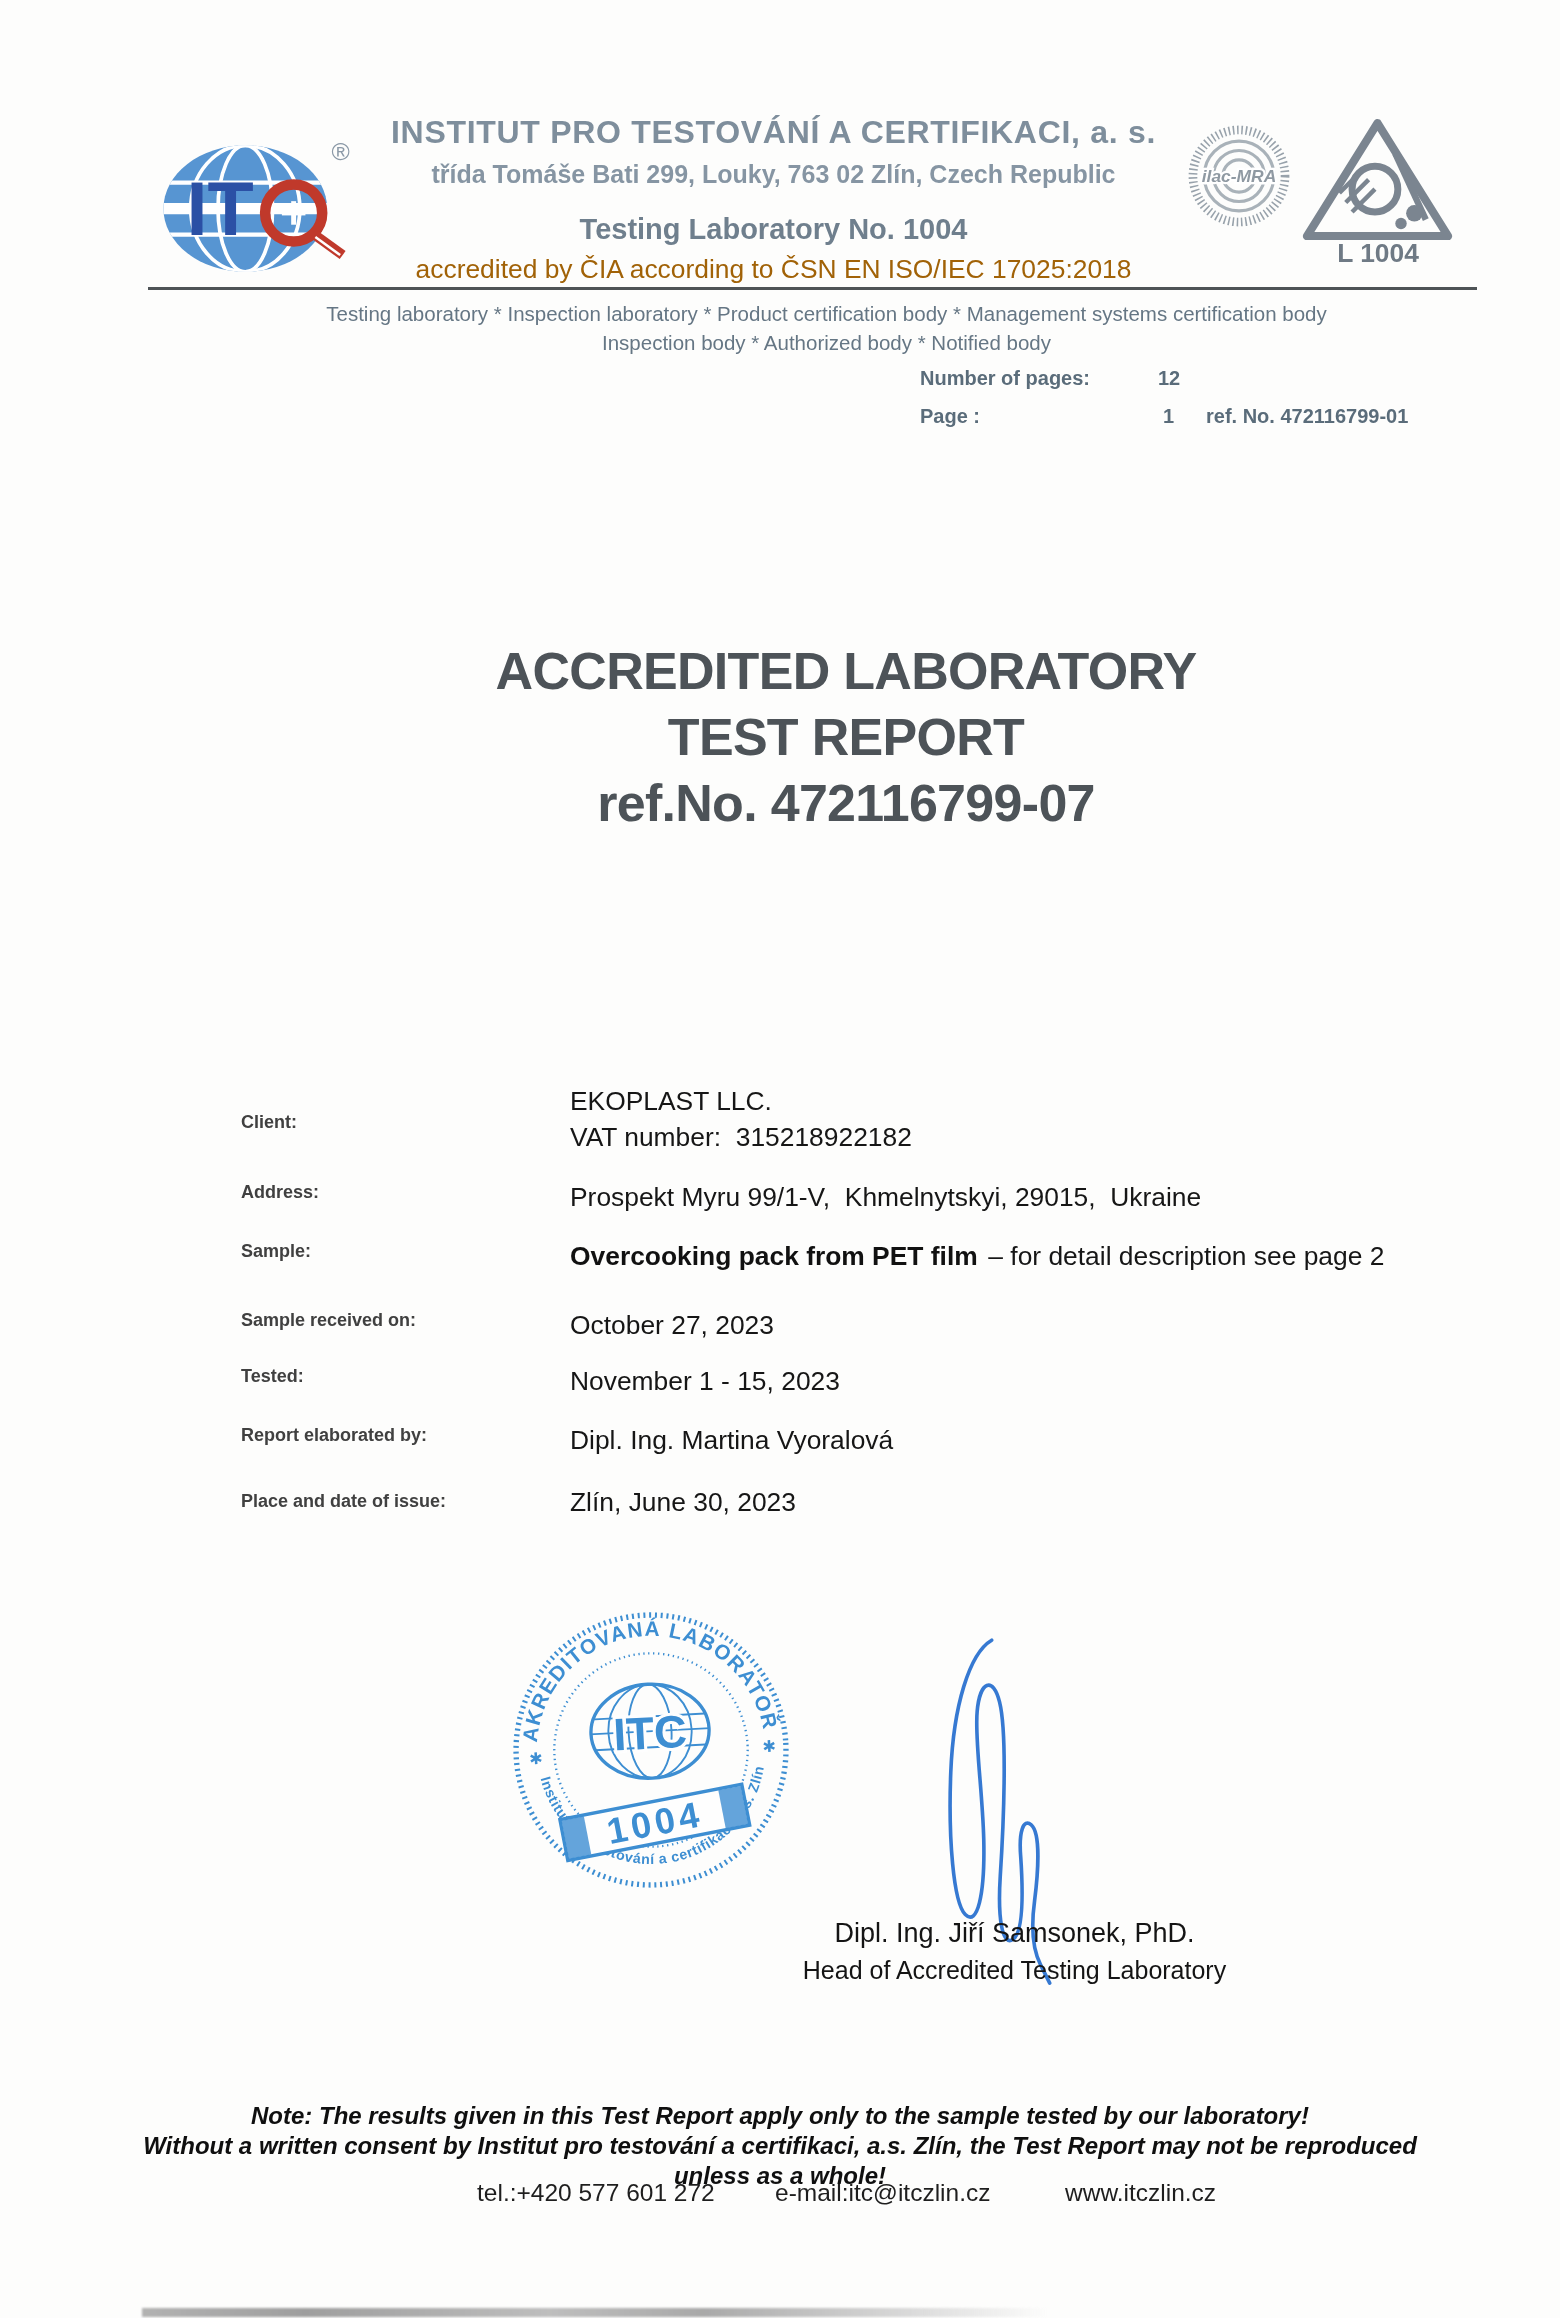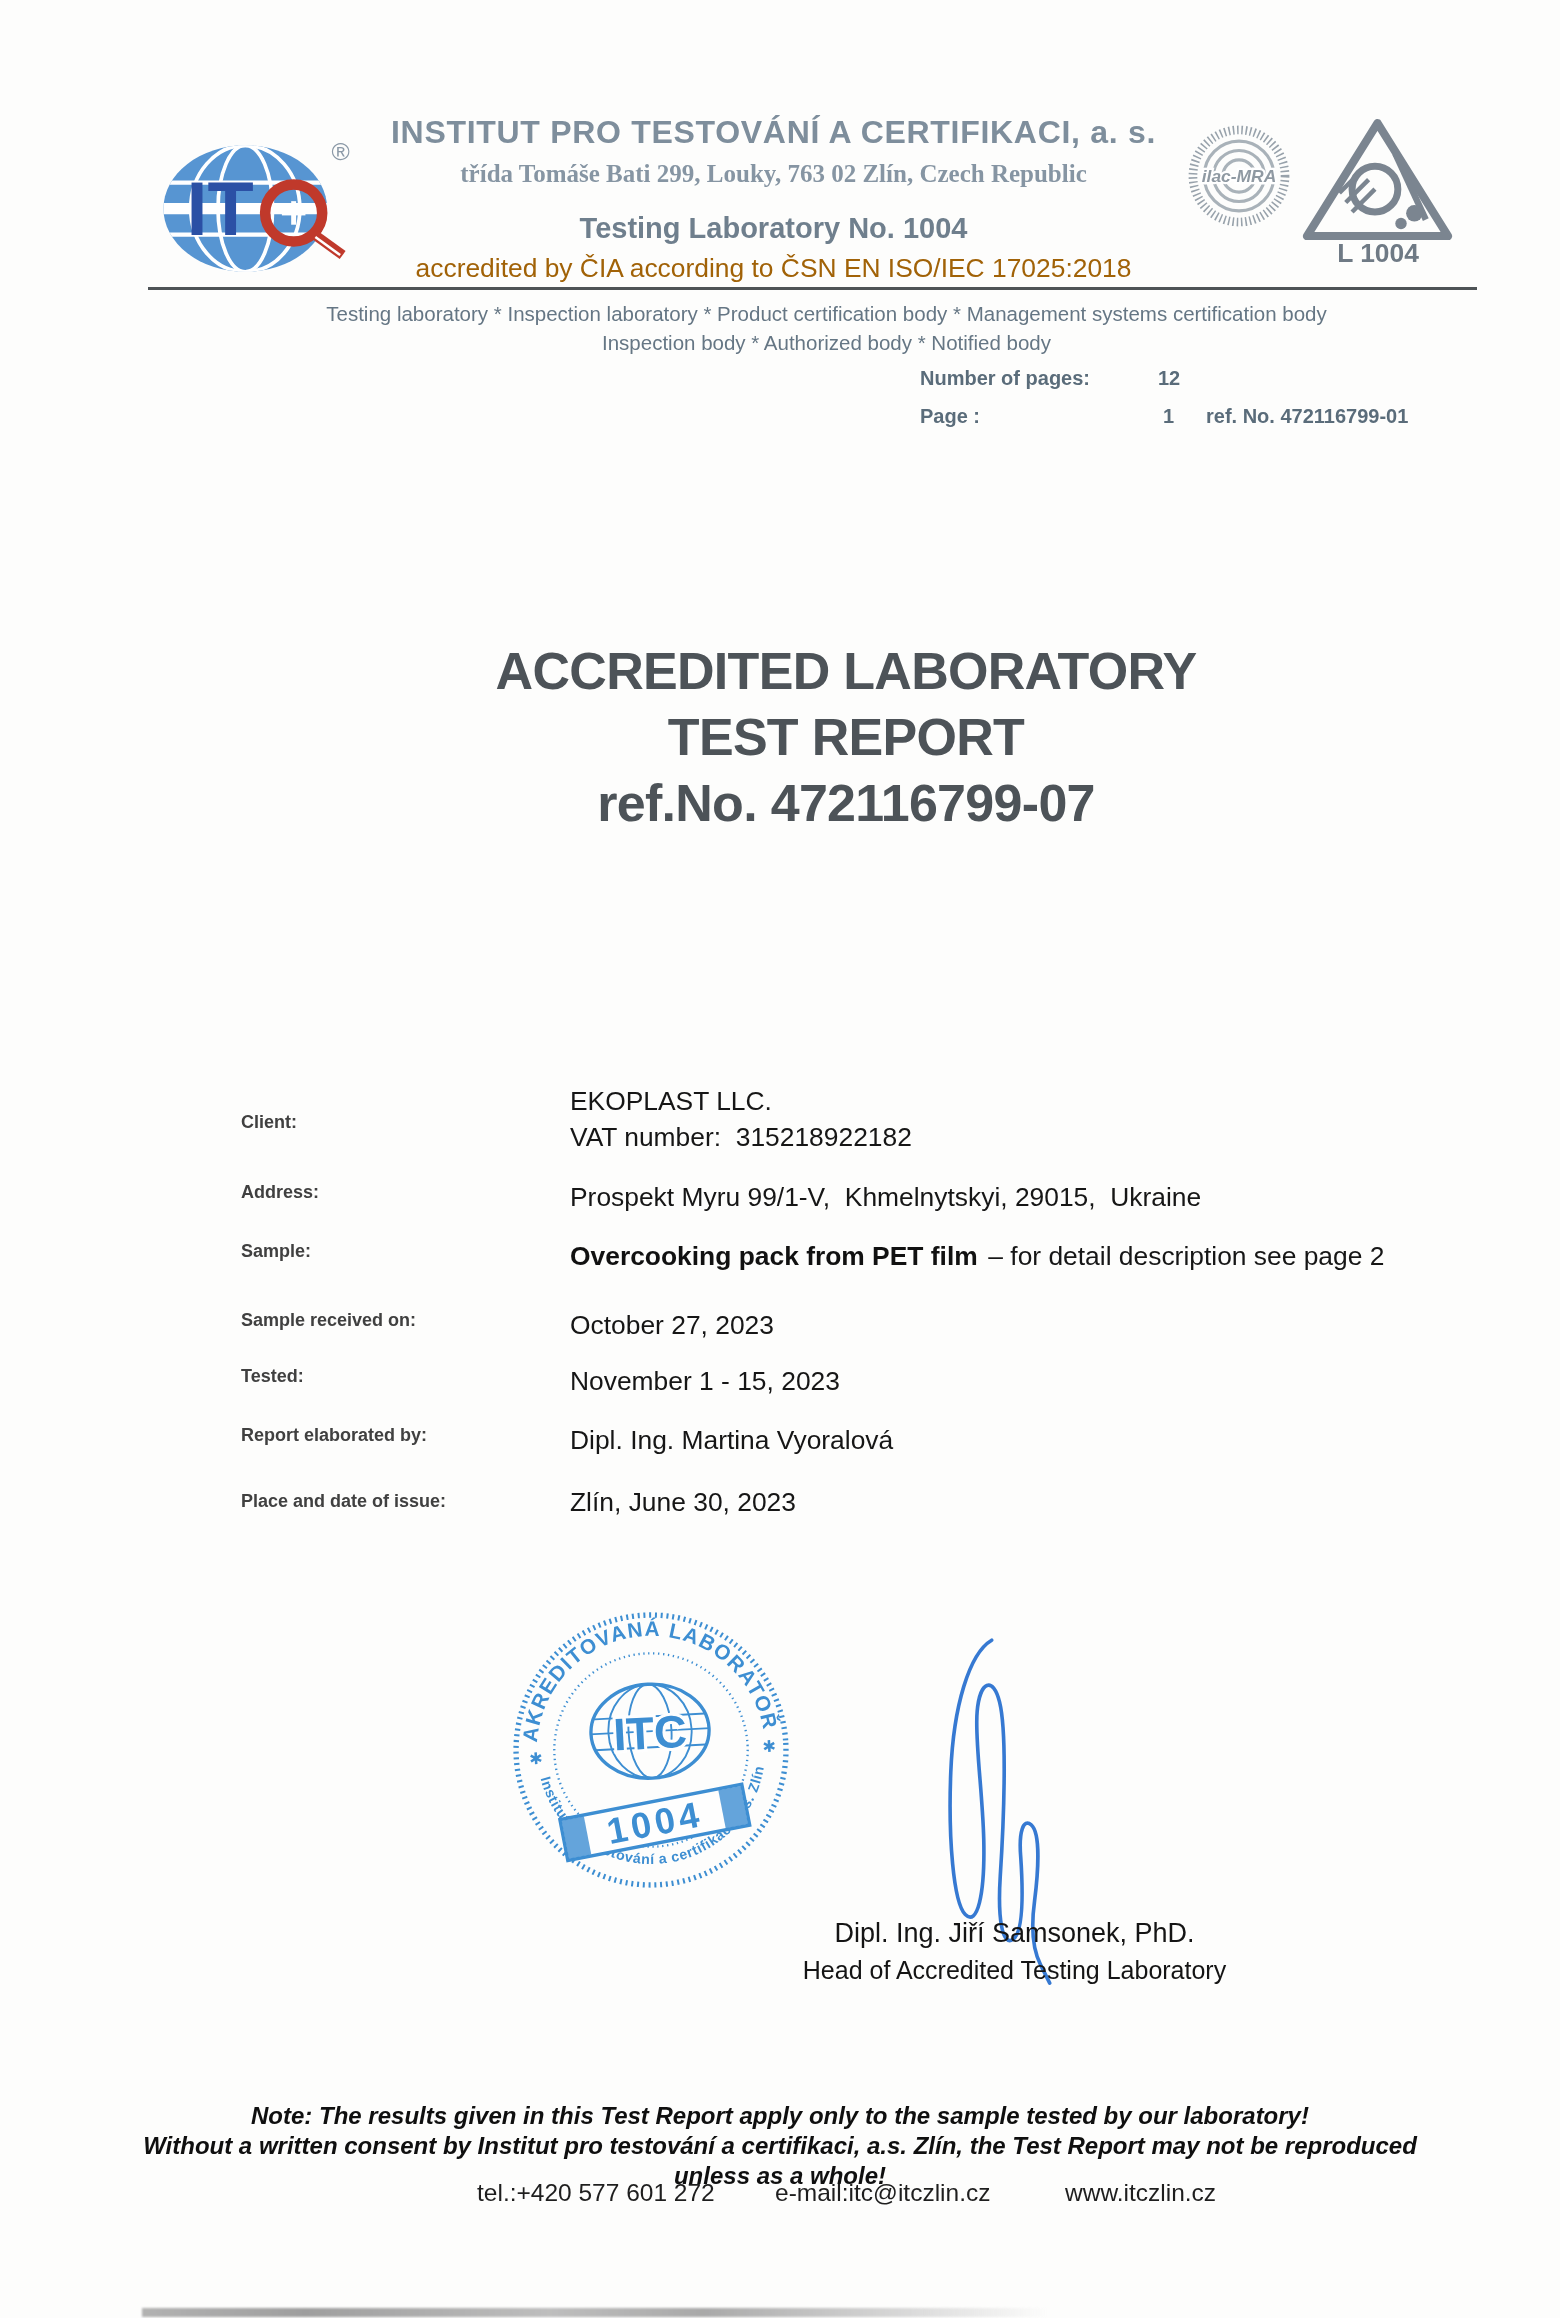--- a/index.html
+++ b/index.html
@@ -4,21 +4,21 @@
 <style>
   html,body{margin:0;padding:0;background:#9a9a9a;}
   .page{
     position:relative;width:1561px;height:2319px;background:#fdfdfc;
     font-family:"Liberation Sans",sans-serif;overflow:hidden;
   }
   .abs{position:absolute;}
   
   .hdr-text{left:304px;top:114px;width:939px;text-align:center;}
   .org-name{font-size:32px;font-weight:bold;color:#7e8e9c;letter-spacing:0.7px;white-space:nowrap;}
-  .org-addr{font-size:25px;font-weight:bold;color:#8695a3;margin-top:9.3px;white-space:nowrap;font-family:Liberation Serif, serif;}
+  .org-addr{font-size:25px;font-weight:bold;color:#8695a3;margin-top:9.3px;white-space:nowrap;}
   .lab-line{font-size:29px;font-weight:bold;color:#6f7f8d;margin-top:24px;white-space:nowrap;}
   .accr-line{font-size:26.4px;color:#a16207;margin-top:8px;white-space:nowrap;}
   .hrule{left:148px;top:287px;width:1329px;height:3.3px;background:#4e5356;}
   .cert-lines{left:258px;top:299px;width:1137px;text-align:center;color:#657684;font-size:20.5px;line-height:29px;}
   
   .pginfo{font-size:20px;color:#5a6c7a;white-space:nowrap;font-weight:bold;}
   
   .title-block{left:314px;top:638px;width:1064px;text-align:center;color:#4d5358;}
   .title-line{font-size:52px;font-weight:bold;line-height:66px;letter-spacing:-0.7px;white-space:nowrap;}
   

